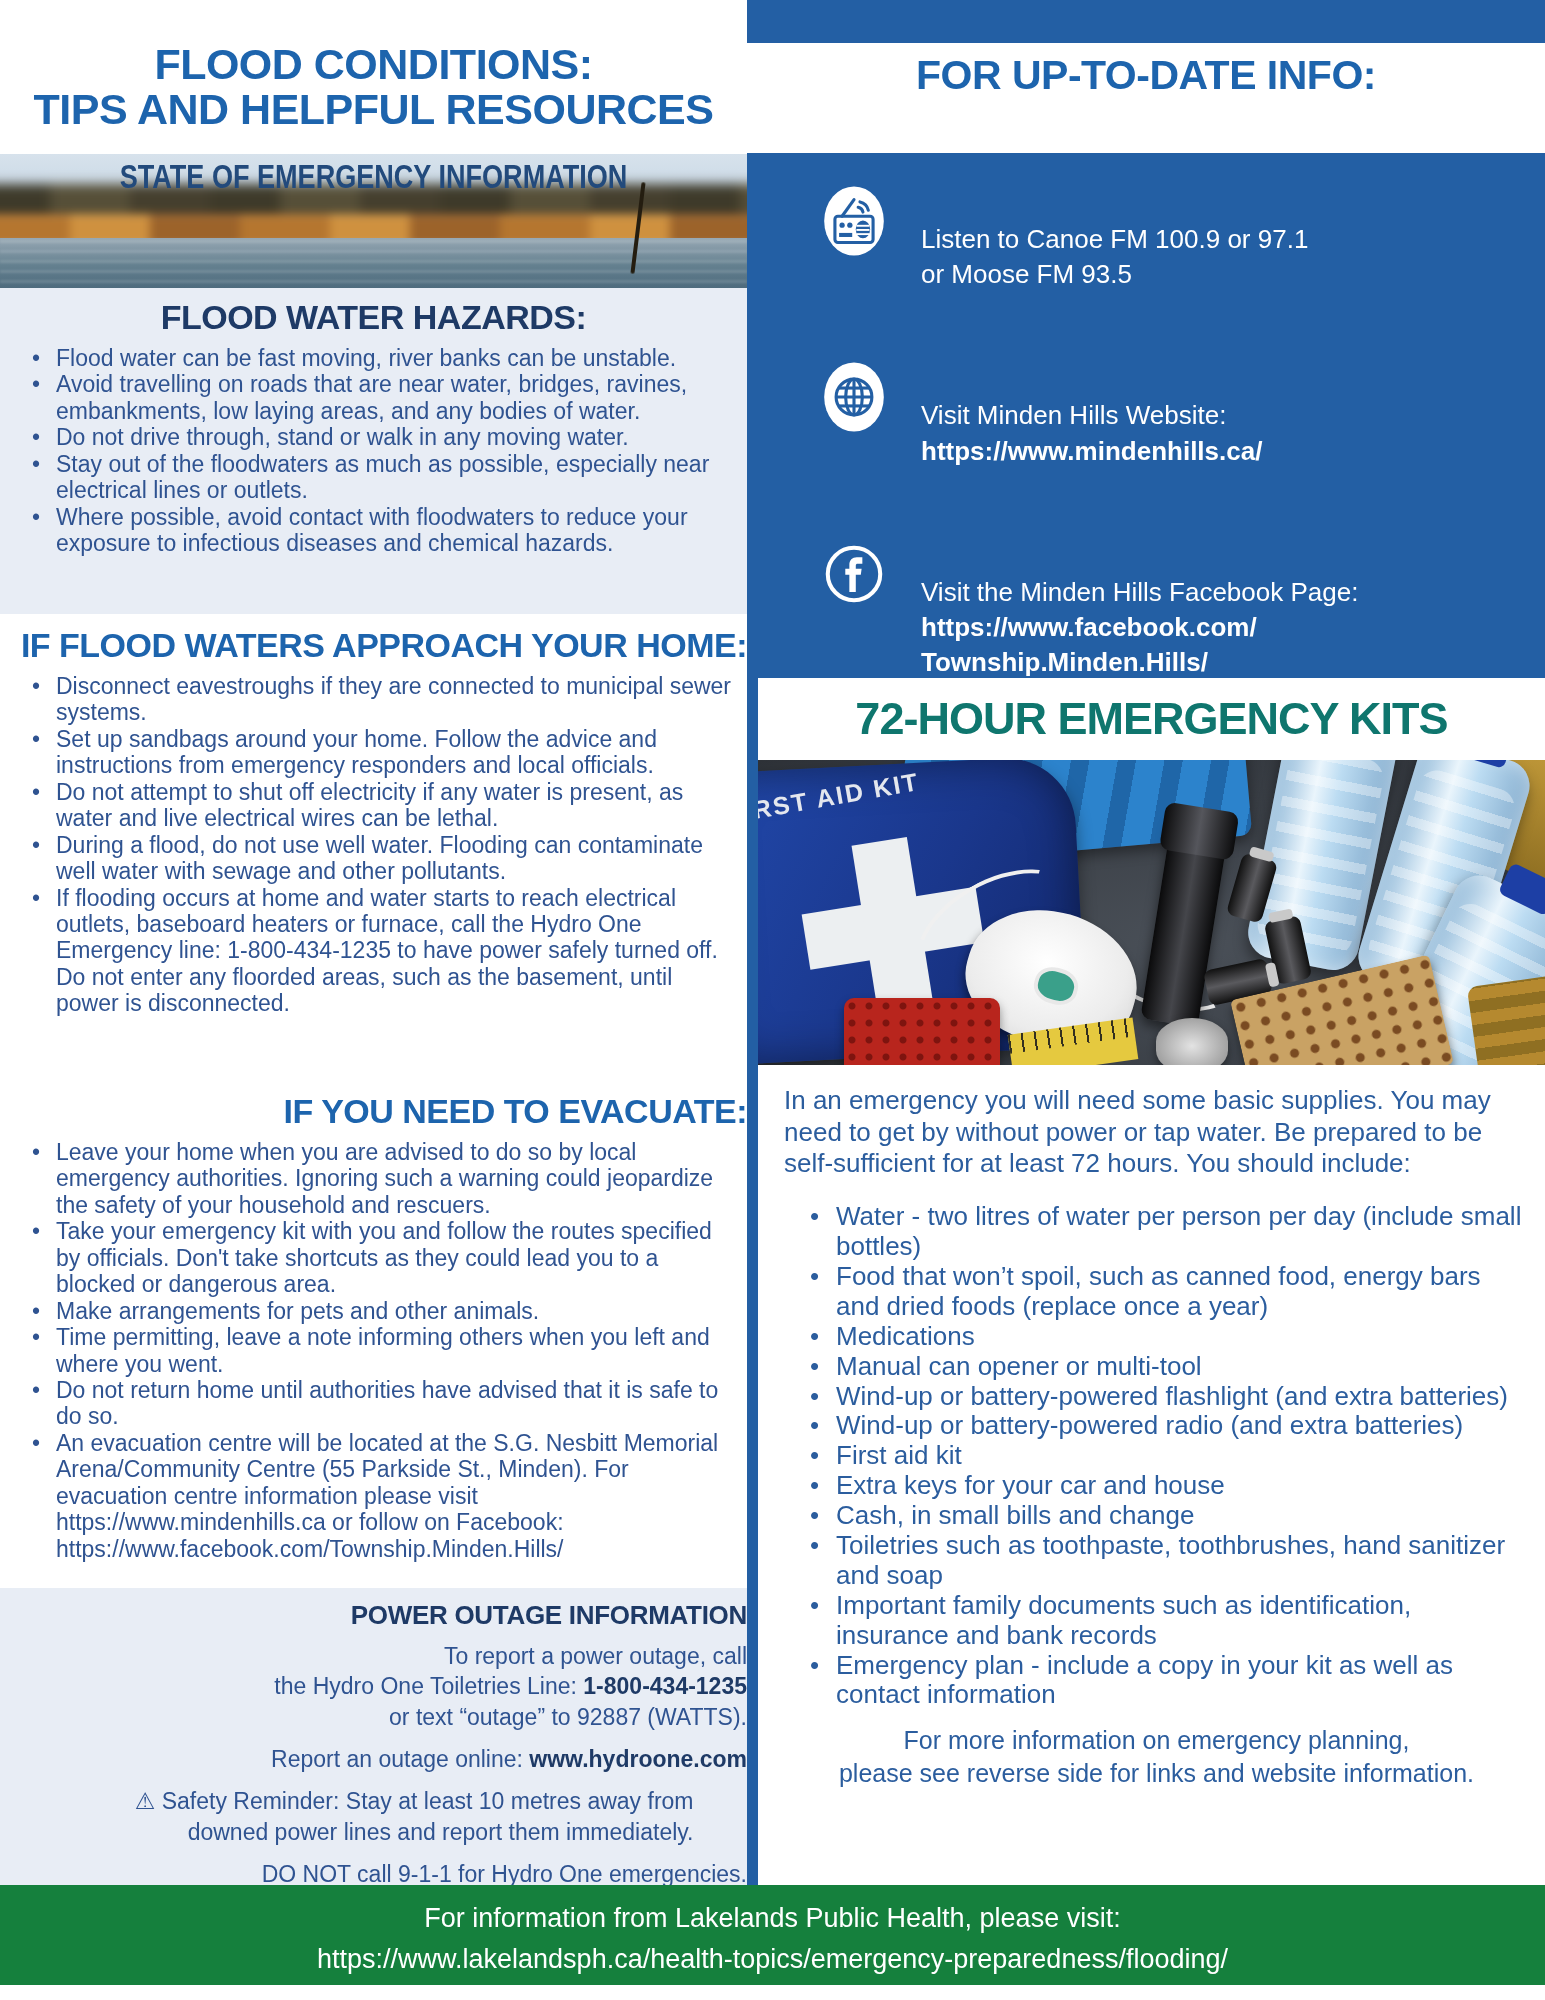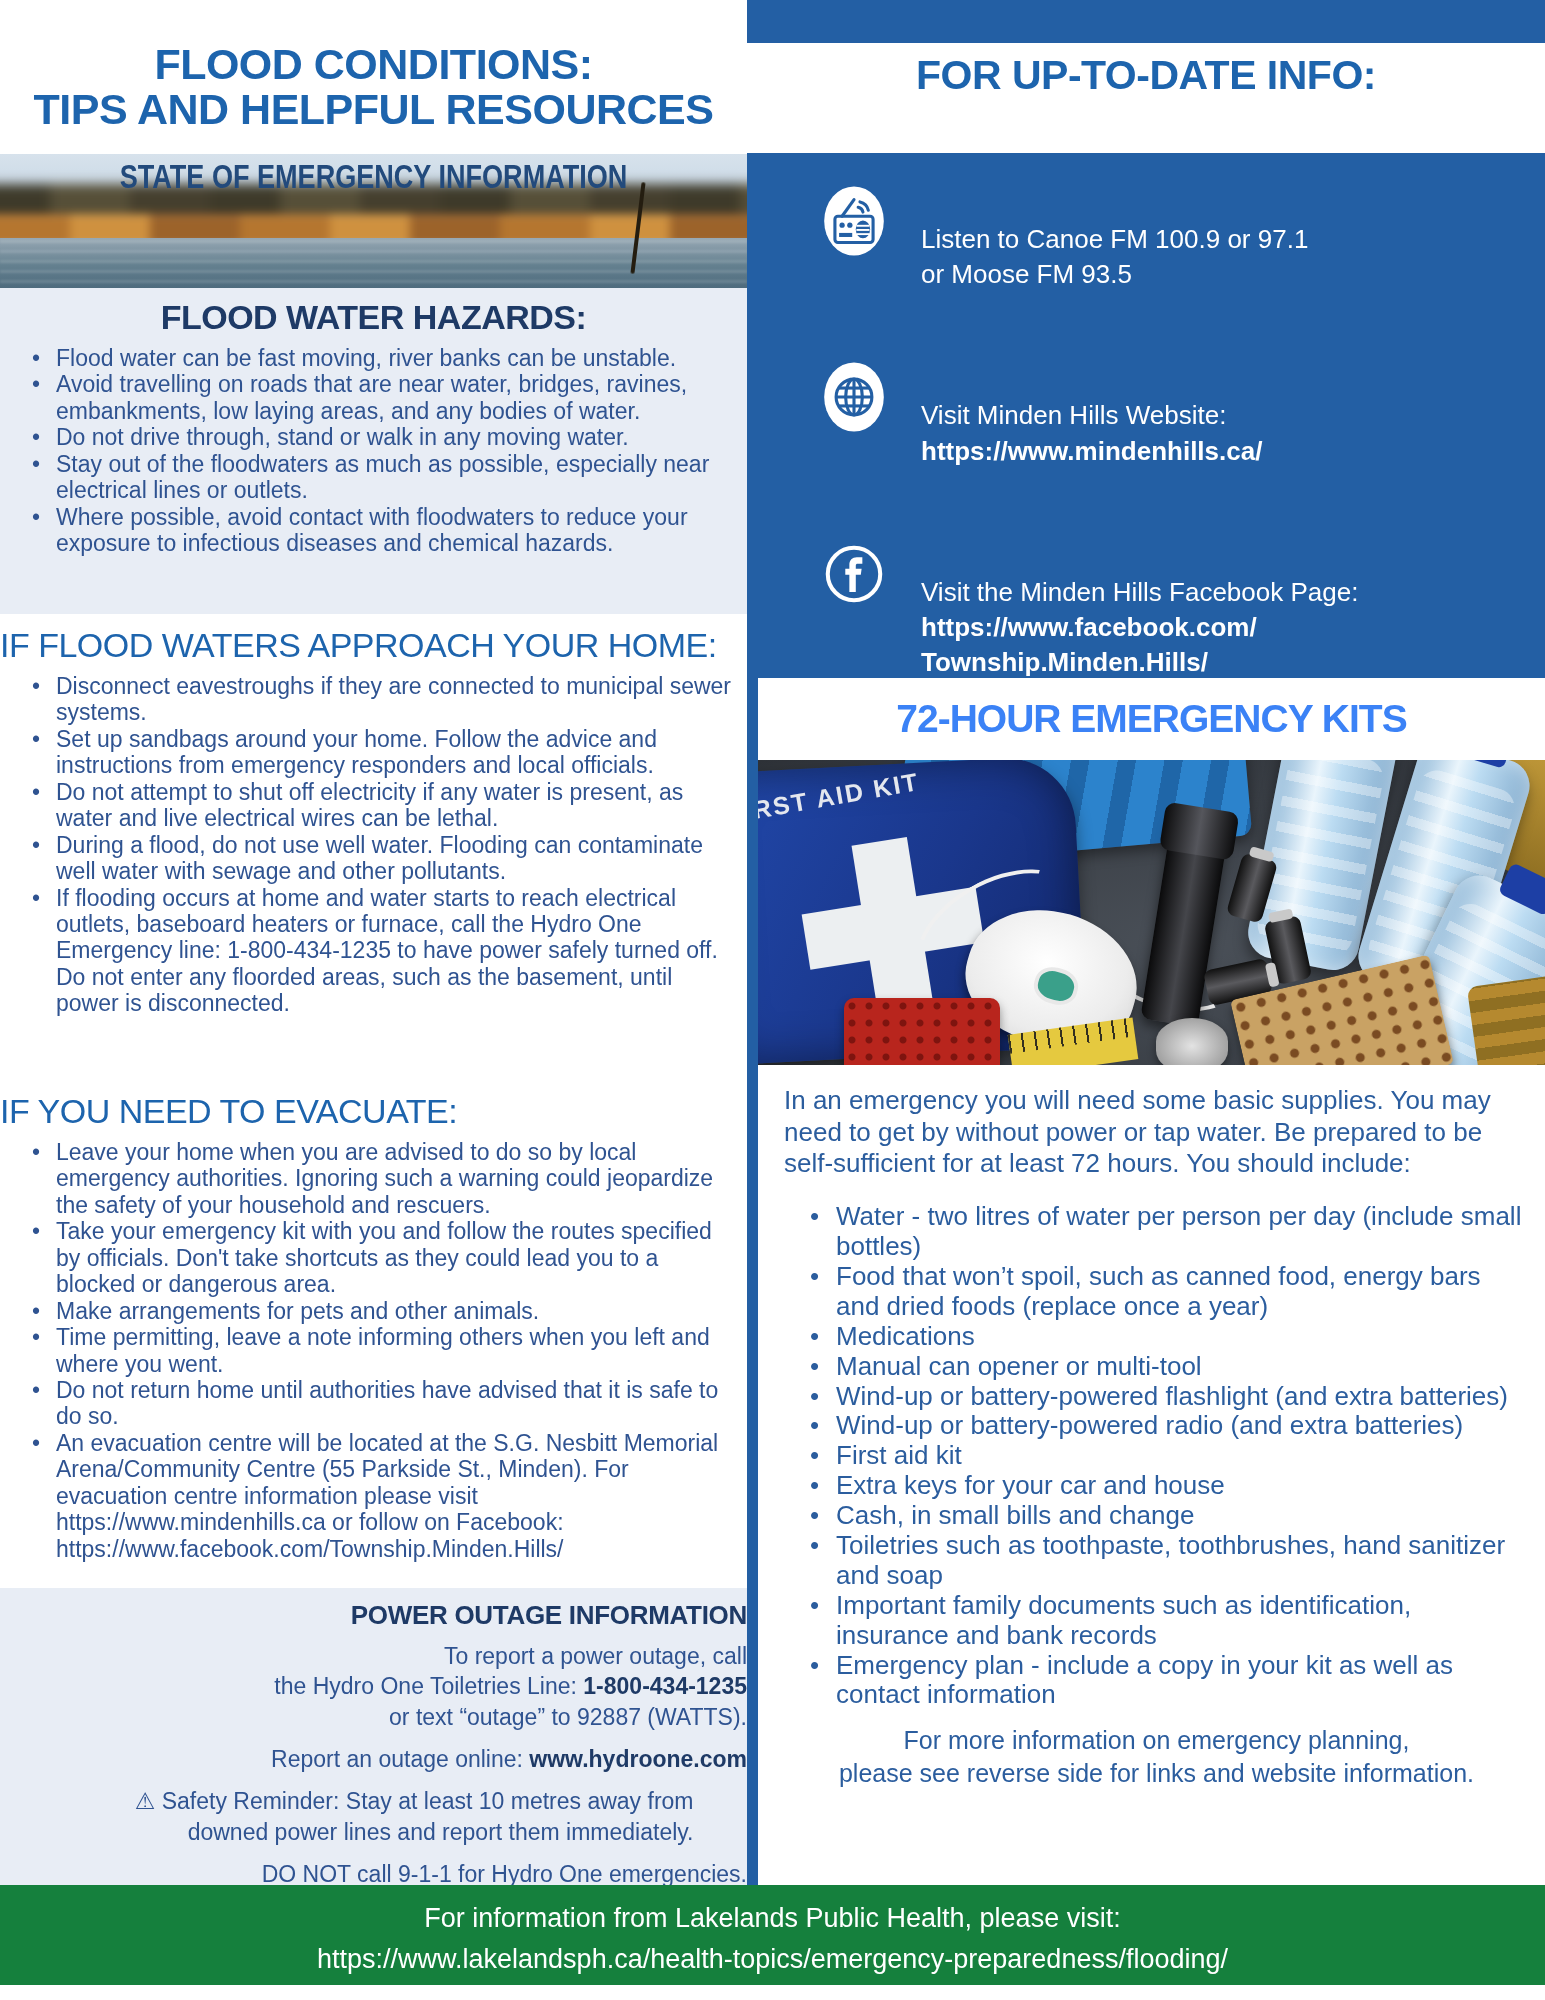--- a/index.html
+++ b/index.html
@@ -25,21 +25,21 @@
     filter:blur(1px);}
   .rp-twig{position:absolute;left:636px;top:28px;width:4px;height:92px;background:#241d10;
     transform:rotate(7deg);border-radius:2px;filter:blur(.5px);}
   .emergency-banner{position:absolute;left:0;top:158px;width:747px;text-align:center;}
   .emergency-banner span{display:inline-block;transform:scaleX(.82);font-weight:700;
     font-size:33px;color:#224a7c;}
 
   .panel-light{background:#e8edf5;}
   .hazards-panel{position:absolute;left:0;top:288px;width:747px;height:326px;box-sizing:border-box;padding-top:10px;}
   h2.navy{margin:0;text-align:center;font-size:34px;font-weight:700;color:#1e3a66;letter-spacing:-0.5px;}
-  h2.bright{margin:0;text-align:left;font-size:34px;font-weight:400;color:#1d64ad;letter-spacing:-0.5px;}
+  h2.bright{margin:0;text-align:right;font-size:34px;font-weight:700;color:#1d64ad;letter-spacing:-0.5px;}
   ul.bullets{margin:8px 0 0 0;padding:0 10px 0 56px;list-style:none;}
   ul.bullets li{position:relative;font-size:23px;line-height:1.15;color:#2f5391;margin:0;
     overflow-wrap:break-word;}
   ul.bullets li::before{content:"•";position:absolute;left:-24px;top:0;color:#2f5391;}
 
   .approach-section{position:absolute;left:0;top:626px;width:747px;}
   .evacuate-section{position:absolute;left:0;top:1092px;width:747px;}
 
   .power-panel{position:absolute;left:0;top:1588px;width:747px;height:297px;box-sizing:border-box;
     padding-top:12px;text-align:right;color:#2f5391;}
@@ -57,21 +57,21 @@
     box-sizing:border-box;padding:32px 20px 0 76px;display:flex;flex-direction:column;gap:34px;overflow:hidden;}
   .info-item{display:flex;align-items:flex-start;gap:36px;color:#ffffff;}
   .info-icon{flex:0 0 auto;width:62px;height:72px;display:flex;align-items:center;justify-content:center;}
   .info-icon svg{width:62px;height:72px;display:block;}
   .info-text{font-size:26px;line-height:1.35;white-space:pre-line;padding-top:2px;}
   .info-text .b{font-weight:700;}
 
   .blue-strip{position:absolute;left:747px;top:678px;width:11px;height:1207px;background:#235fa4;}
   .kits-band{position:absolute;left:758px;top:678px;width:787px;height:82px;background:#ffffff;
     display:flex;align-items:center;justify-content:center;}
-  .kits-band h2{margin:4px;font-size:39px;font-weight:700;color:#3b82f6;letter-spacing:-1px;}
+  .kits-band h2{margin:4px;font-size:45px;font-weight:700;color:#0f766e;letter-spacing:-1px;}
 
   
   .kit-photo{position:absolute;left:758px;top:760px;width:787px;height:305px;overflow:hidden;
     background:radial-gradient(ellipse at 55% 60%,#4a5058 0%,#3a3f46 55%,#2e3238 100%);}
   .kp{position:absolute;}
   .kp-tarp{left:150px;top:-22px;width:340px;height:112px;border-radius:12px;transform:rotate(-5deg);
     background:repeating-linear-gradient(105deg,#2c83cc 0 28px,#1f66a8 28px 46px);box-shadow:0 6px 14px rgba(0,0,0,.4);}
   .kp-bag{left:-42px;top:4px;width:364px;height:292px;border-radius:26px 70px 46px 26px;transform:rotate(-3deg);
     background:linear-gradient(120deg,#2148aa 0%,#1a378c 55%,#12276b 100%);
     box-shadow:inset 0 0 46px rgba(0,0,0,.45),0 8px 16px rgba(0,0,0,.4);}

